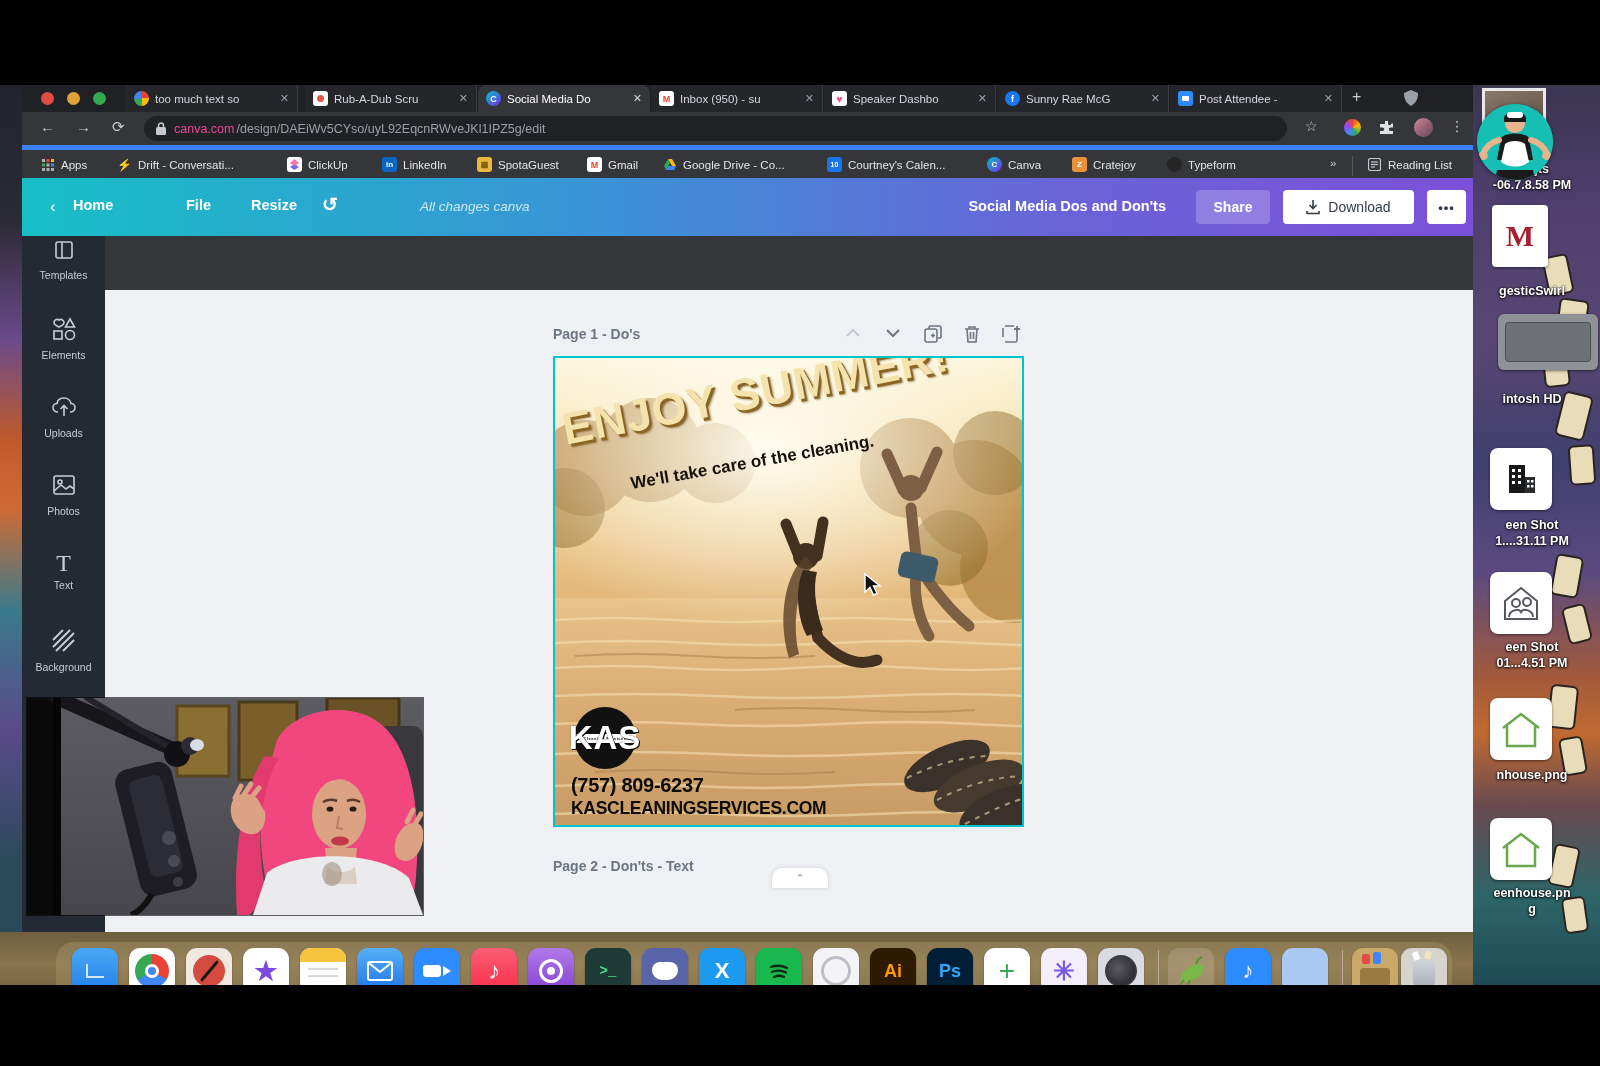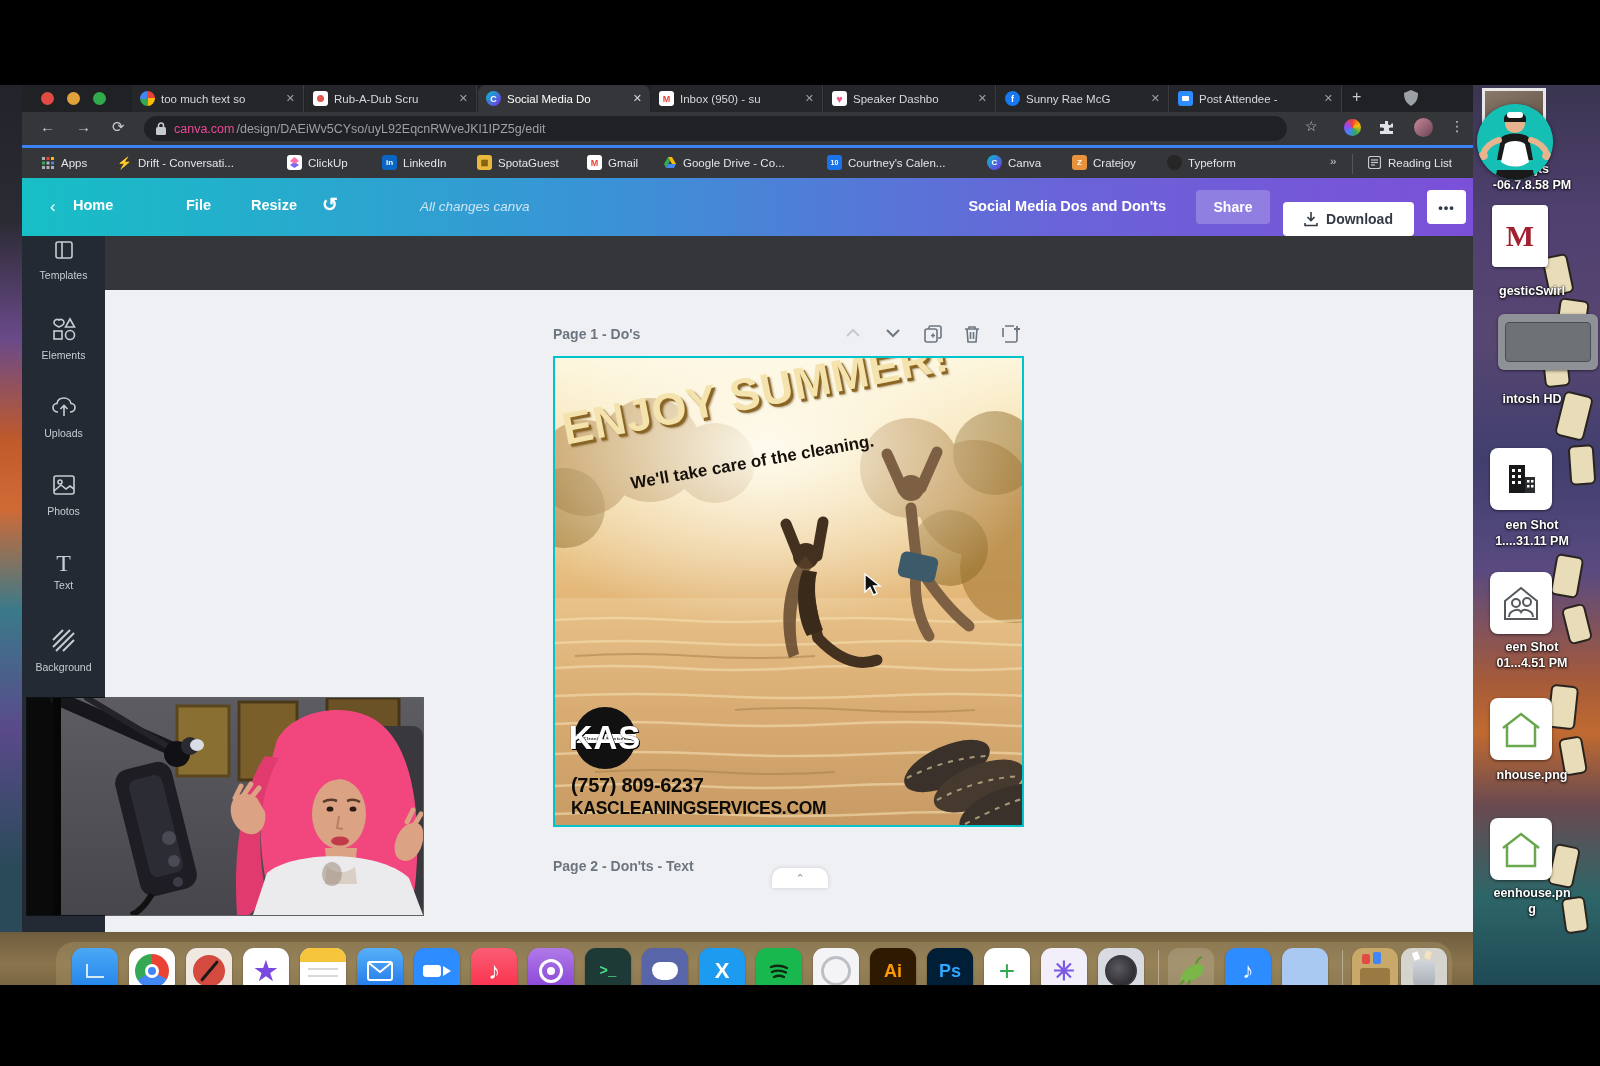--- a/index.html
+++ b/index.html
@@ -23,30 +23,30 @@
   .tabbar{position:absolute;left:0;top:0;width:100%;height:27px;background:#202124;}
   .light{position:absolute;top:7px;width:13px;height:13px;border-radius:50%;}
   .tab{position:absolute;top:0;height:27px;width:172px;background:#24262a;border-right:1px solid #3a3c40;display:flex;align-items:center;padding:0 8px;gap:6px;}
   .tab.active{background:#35363a;border-radius:8px 8px 0 0;border-right:none;}
   .tab .tl{flex:1;font-size:11.5px;color:#d5d8dc;white-space:nowrap;overflow:hidden;}
   .tab .tx{font-size:11px;color:#9aa0a6;flex:0 0 auto;}
   .fav{width:15px;height:15px;border-radius:3px;flex:0 0 auto;display:flex;align-items:center;justify-content:center;font-size:9px;font-weight:700;}
   .urlrow{position:absolute;left:0;top:27px;width:100%;height:33px;background:#35363a;}
   .navg{position:absolute;top:6px;font-size:15px;color:#c6c9cd;}
   .pill{position:absolute;left:122px;top:4px;width:1143px;height:25px;background:#202124;border-radius:13px;display:flex;align-items:center;padding:0 12px;gap:8px;}
-  .bookbar{position:absolute;left:0;top:60px;width:100%;height:33px;background:#35363a;border-top:3px solid #3b82f6;}
+  .bookbar{position:absolute;left:0;top:60px;width:100%;height:33px;background:#35363a;border-top:5px solid #3b82f6;}
   .bm{position:absolute;top:7px;display:flex;align-items:center;gap:6px;font-size:11.5px;color:#e3e5e8;white-space:nowrap;}
   .bico{width:15px;height:15px;border-radius:3px;display:flex;align-items:center;justify-content:center;font-size:9px;font-weight:700;}
 
   
   .cv-header{position:absolute;left:0;top:93px;width:100%;height:58px;
     background:linear-gradient(90deg,#17bfc6 0%,#3a93d6 40%,#6a63d8 72%,#7b50d8 100%);color:#fff;}
   .cv-nav{position:absolute;top:19px;font-size:14.5px;font-weight:700;color:#fff;}
   .btn-share{position:absolute;left:1174px;top:12px;width:74px;height:34px;border-radius:4px;background:rgba(255,255,255,.22);color:#fff;font-size:14px;font-weight:700;display:flex;align-items:center;justify-content:center;}
-  .btn-dl{position:absolute;left:1261px;top:12px;width:131px;height:34px;border-radius:4px;background:#fff;color:#323b44;font-size:14px;font-weight:700;display:flex;align-items:center;justify-content:center;gap:8px;margin-top:12px;}
+  .btn-dl{position:absolute;left:1261px;top:12px;width:131px;height:34px;border-radius:4px;background:#fff;color:#323b44;font-size:14px;font-weight:400;display:flex;align-items:center;justify-content:center;gap:8px;}
   .btn-more{position:absolute;left:1405px;top:12px;width:39px;height:34px;border-radius:4px;background:#fff;color:#323b44;font-size:13px;font-weight:700;display:flex;align-items:center;justify-content:center;letter-spacing:1px;}
   .cv-side{position:absolute;left:0;top:151px;width:83px;height:696px;background:#242a33;}
   .sitem{position:absolute;left:0;width:83px;text-align:center;color:#c8cdd3;}
   .sitem .slbl{font-size:10.5px;margin-top:3px;}
   .cv-tool{position:absolute;left:83px;top:151px;width:1368px;height:54px;background:#fff;border-bottom:1px solid #e7e8ea;}
   .cv-canvas{position:absolute;left:83px;top:205px;width:1368px;height:685px;background:#eef0f3;}
   .pglbl{position:absolute;font-size:14px;font-weight:700;color:#6d7680;}
   .pgico{position:absolute;top:34px;color:#6d7680;}
   .design{position:absolute;left:448px;top:66px;width:471px;height:471px;border:2px solid #00c4cc;background:#e8c27e;overflow:hidden;}
   .headline{position:absolute;left:8px;top:46px;transform:rotate(-11deg);transform-origin:left center;
@@ -154,21 +154,21 @@
   <div class="dlabel" style="top:886px">eenhouse.pn</div>
   <div class="dlabel" style="top:902px">g</div>
 
   <div class="abs browser">
 
     <div class="tabbar">
       <div class="light" style="left:19px;background:#e24b41"></div>
       <div class="light" style="left:45px;background:#e0a33c"></div>
       <div class="light" style="left:71px;background:#31a94d"></div>
 
-      <div class="tab" style="left:110px">
+      <div class="tab" style="left:104px">
         <span class="fav" style="background:conic-gradient(#ea4335 0 25%,#fbbc05 0 50%,#34a853 0 75%,#4285f4 0 100%);border-radius:50%"></span>
         <span class="tl">too much text so</span>
         <span class="tx">✕</span>
       </div>
       <div class="tab" style="left:283px">
         <span class="fav" style="background:#fff">
             <span style="width:7px;height:7px;border-radius:50%;background:#e2574c;display:block"></span>
           </span>
         <span class="tl">Rub-A-Dub Scru</span>
         <span class="tx">✕</span>

